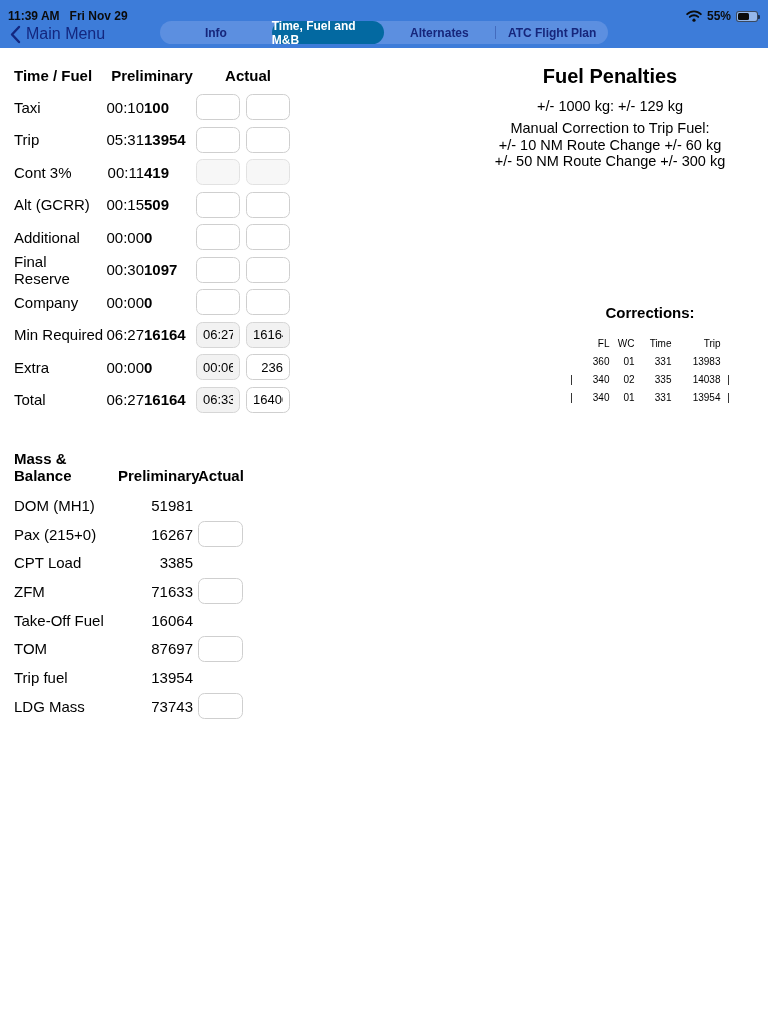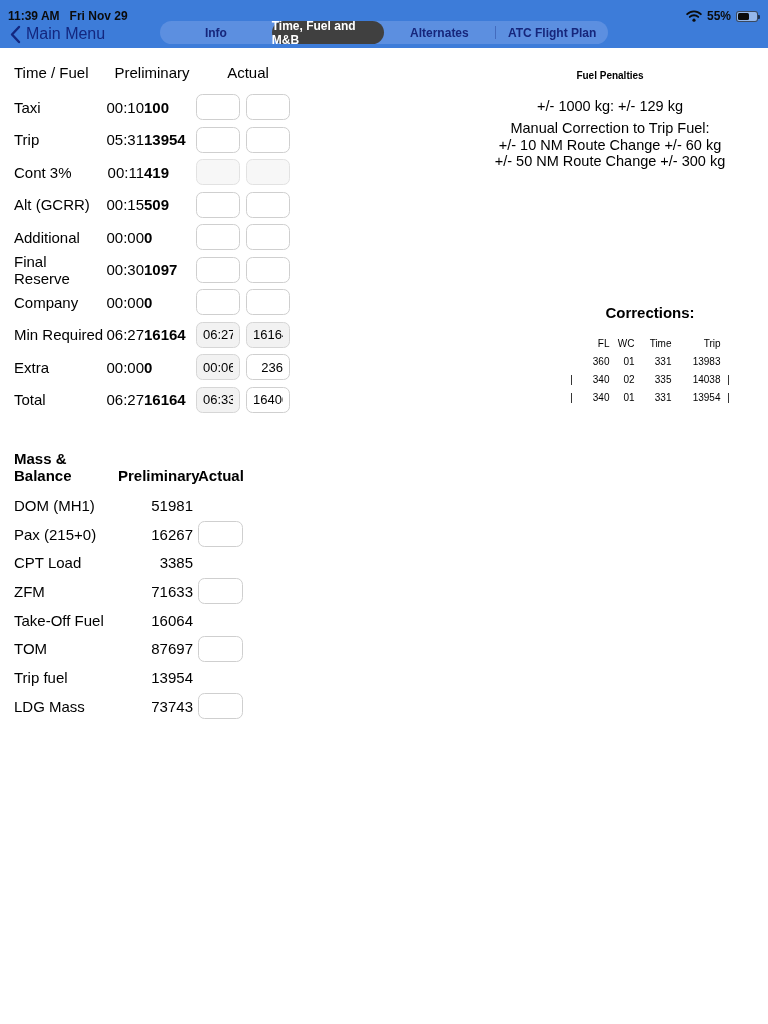--- a/index.html
+++ b/index.html
@@ -22,46 +22,46 @@
 
   .navbar { position:absolute; left:0; top:20px; width:768px; height:28px; }
   .back-btn { position:absolute; left:10px; top:0; height:28px; display:flex; align-items:center; gap:5px;
               color:#13277F; font-size:16px; cursor:pointer; }
   .back-btn svg { display:block; }
 
   .segmented { position:absolute; left:160px; top:1px; width:448px; height:23px;
                background:#5C8FE0; border-radius:11.5px; display:flex; align-items:stretch; }
   .seg { flex:1 1 0; display:flex; align-items:center; justify-content:center;
          font-size:12px; font-weight:700; color:#16267B; border-radius:11.5px; cursor:pointer; position:relative; }
-  .seg.selected { background:#404040; color:#ffffff; }
+  .seg.selected { background:#0369a1; color:#ffffff; }
   .seg-divider { width:1px; height:13px; align-self:center; background:rgba(19,39,127,0.35); }
 
   
   input.cell { width:44px; height:26px; border:1px solid #CFCFCF; border-radius:6.5px; background:#fff;
                font-family:inherit; font-size:13px; color:#000; text-align:right; padding:0 6px; outline:none; }
   input.cell.dim { background:#F7F7F7; border-color:#E2E2E2; }
   input.cell.computed { background:#F2F2F2; border-color:#D6D6D6; }
 
   
   .tf-section { position:absolute; left:14px; top:64px; }
-  .tf-head { display:flex; height:22px; font-weight:400; font-size:15px; }
+  .tf-head { display:flex; height:22px; align-items:center; font-weight:700; font-size:15px; }
   .tf-head .h1 { width:92px; text-align:left; }
   .tf-head .h2 { width:92px; text-align:center; }
   .tf-head .h3 { width:100px; text-align:center; }
   .tf-rows { margin-top:5px; }
   .tf-row { display:flex; align-items:center; height:32.5px; font-size:15px; }
   .tf-label { width:92px; }
   .tf-time { width:38px; text-align:right; }
   .tf-fuel { width:46px; text-align:left; margin-left:0;font-weight:bold; }
   .tf-row input.in1 { margin-left:6px; }
   .tf-row input.in2 { margin-left:6px; }
 
   
   .fp-section { position:absolute; left:455px; top:66px; width:310px; text-align:center; }
-  .fp-title { font-weight:700; font-size:10px; line-height:20px; }
+  .fp-title { font-weight:700; font-size:20px; line-height:20px; }
   .fp-line1 { margin-top:10px; font-size:14.5px; line-height:20px; }
   .fp-block { margin-top:4px; font-size:14.5px; line-height:16.5px; }
 
   
   .corr-section { position:absolute; left:540px; top:304px; width:220px; }
   .corr-title { font-weight:700; font-size:15px; line-height:18px; text-align:center; }
   .corr-table { margin-top:13px; font-size:10px; }
   .corr-row { display:flex; justify-content:center; line-height:18px; }
   .corr-row .cp { width:6px; text-align:center; }
   .corr-row .c-fl { width:30px; text-align:right; margin-left:5px; }

